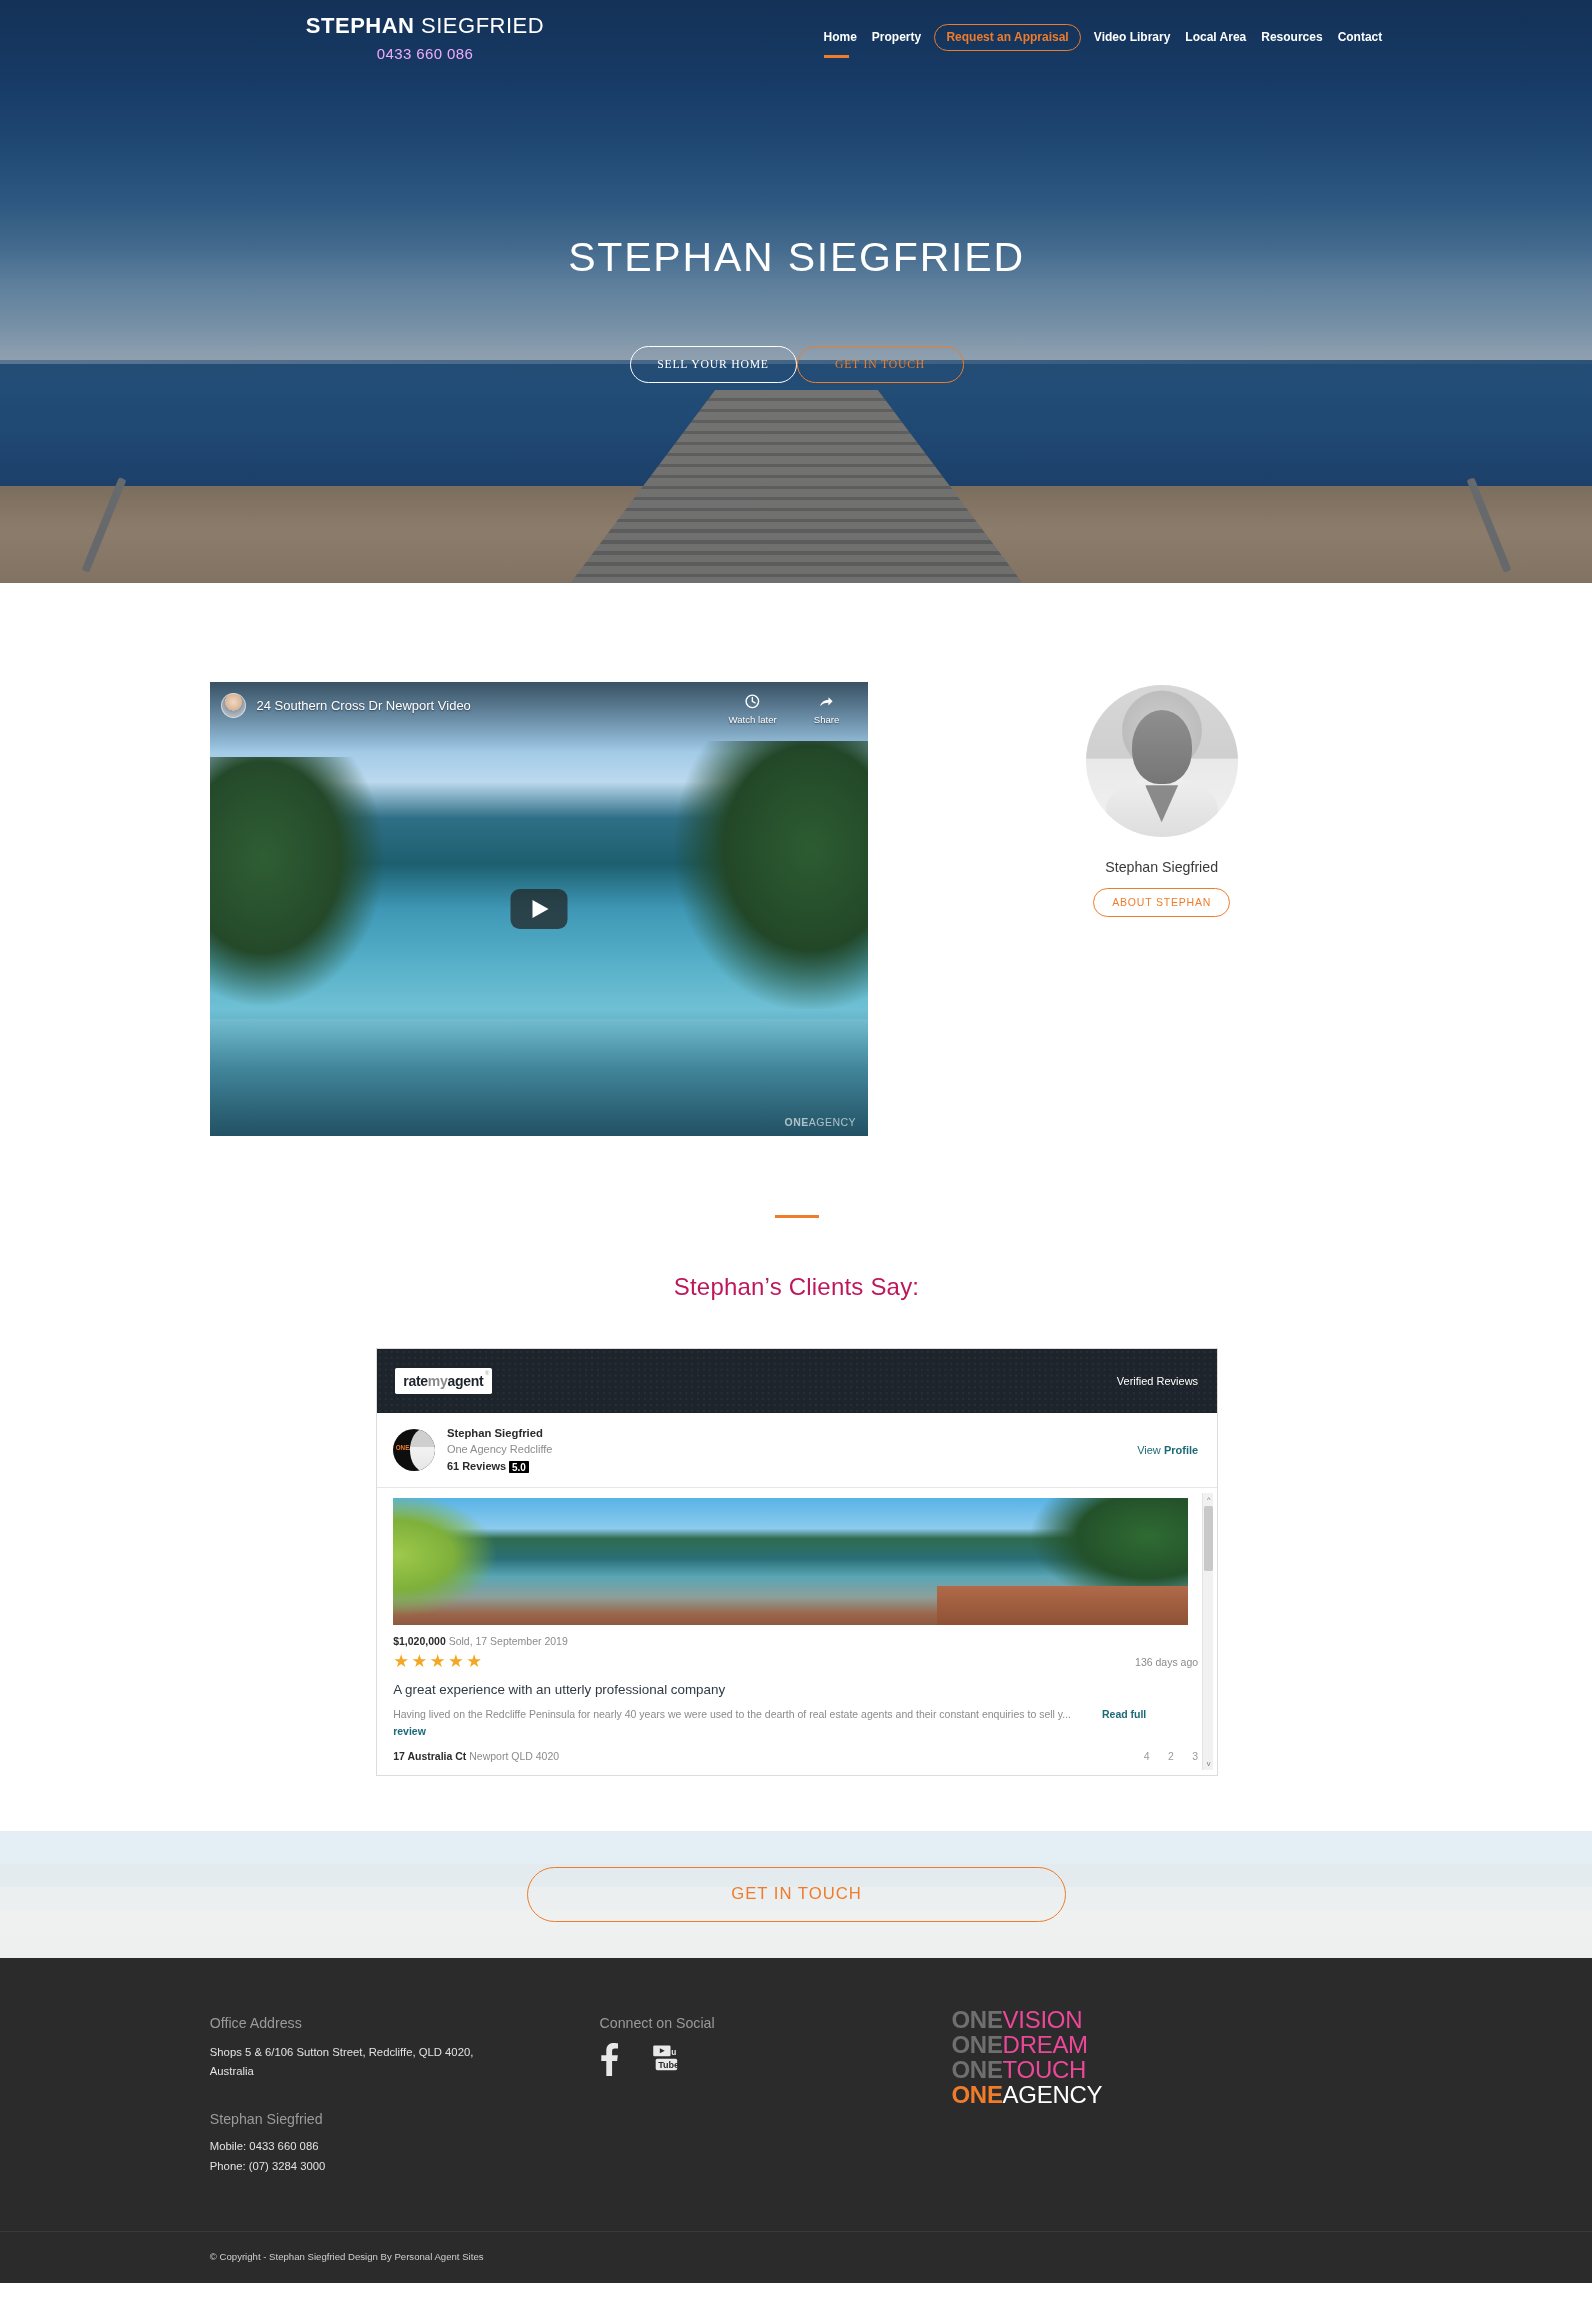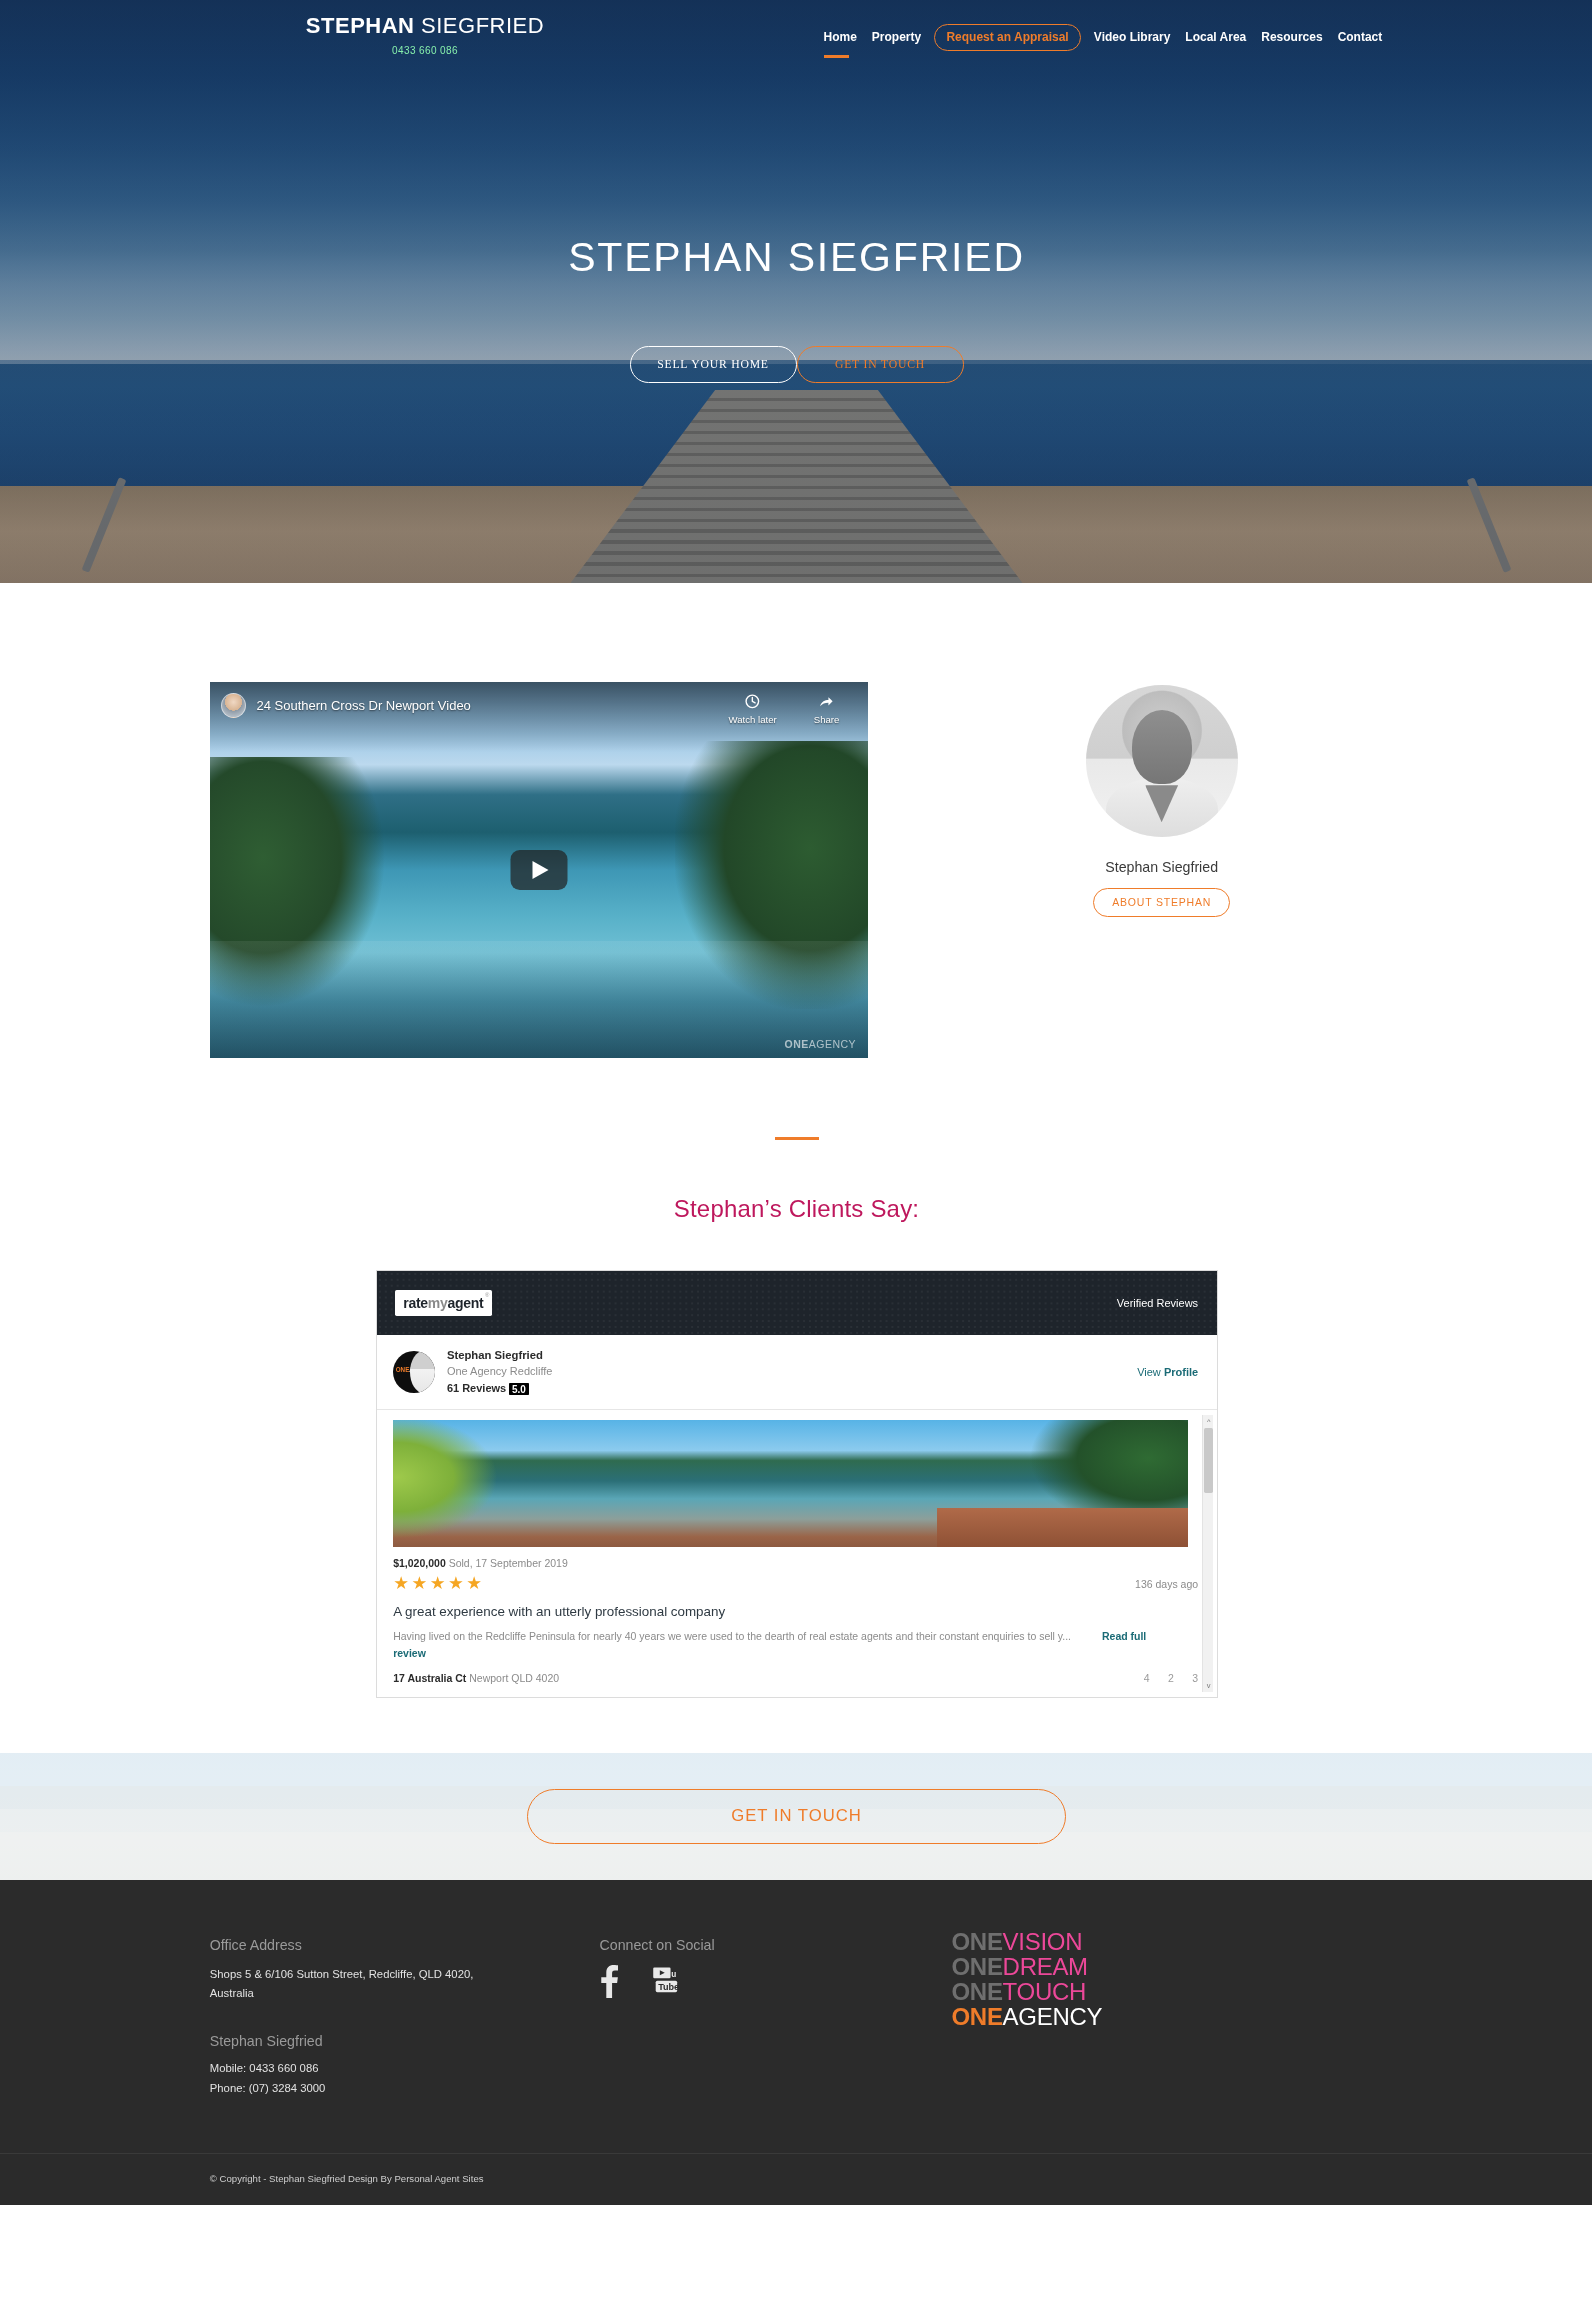--- a/index.html
+++ b/index.html
@@ -69,21 +69,21 @@
     position:absolute; left:291px; top:15px;
     text-align:center; width:268px;
   }
   .brand-name{
     color:#fff; font-size:22px; letter-spacing:0.5px; line-height:1;
     white-space:nowrap;
   }
   .brand-name b{ font-weight:700; }
   .brand-name span{ font-weight:300; }
   .brand-phone{
-    color:#86efac; font-size:10px; font-weight:400; margin-top:7.5px; letter-spacing:0.4px;
+    color:#f0abfc; font-size:15px; font-weight:400; margin-top:7.5px; letter-spacing:0.4px;
   }
   .nav{
     position:absolute; left:816px; top:24px;
     display:flex; align-items:center; gap:0px;
   }
   .nav a{
     color:#fff; text-decoration:none; font-size:12px; font-weight:600;
     padding:0 7.5px; white-space:nowrap; position:relative; line-height:16.7px;
   }
   .nav a.active:after{
@@ -111,21 +111,21 @@
   }
   .btn-ghost.orange{ border-color:#ef7c2a; color:#ef7c2a; }
 
   
   .mid{ background:#fff; padding:99px 0 0 0; }
   .mid-row{
     width:1180px; margin:0 auto; display:flex; align-items:flex-start;
   }
   .video-col{ width:661px; margin-left:3.3px; }
   .yt{
-    position:relative; width:658px; height:376px; overflow:hidden; background:#0d1a26;
+    position:relative; width:658px; height:454px; overflow:hidden; background:#0d1a26;
   }
   .yt-thumb{
     position:absolute; inset:0;
     background:
       linear-gradient(to bottom,
         #7fb4dc 0%, #9dc8e6 14%, #bcd9ee 22%,
         #2f6f86 30%, #1d5f6f 40%,
         #3e97b5 50%, #57b0c8 62%, #6fc0d4 72%,
         #3f8ba3 85%, #2a5f73 100%);
   }

